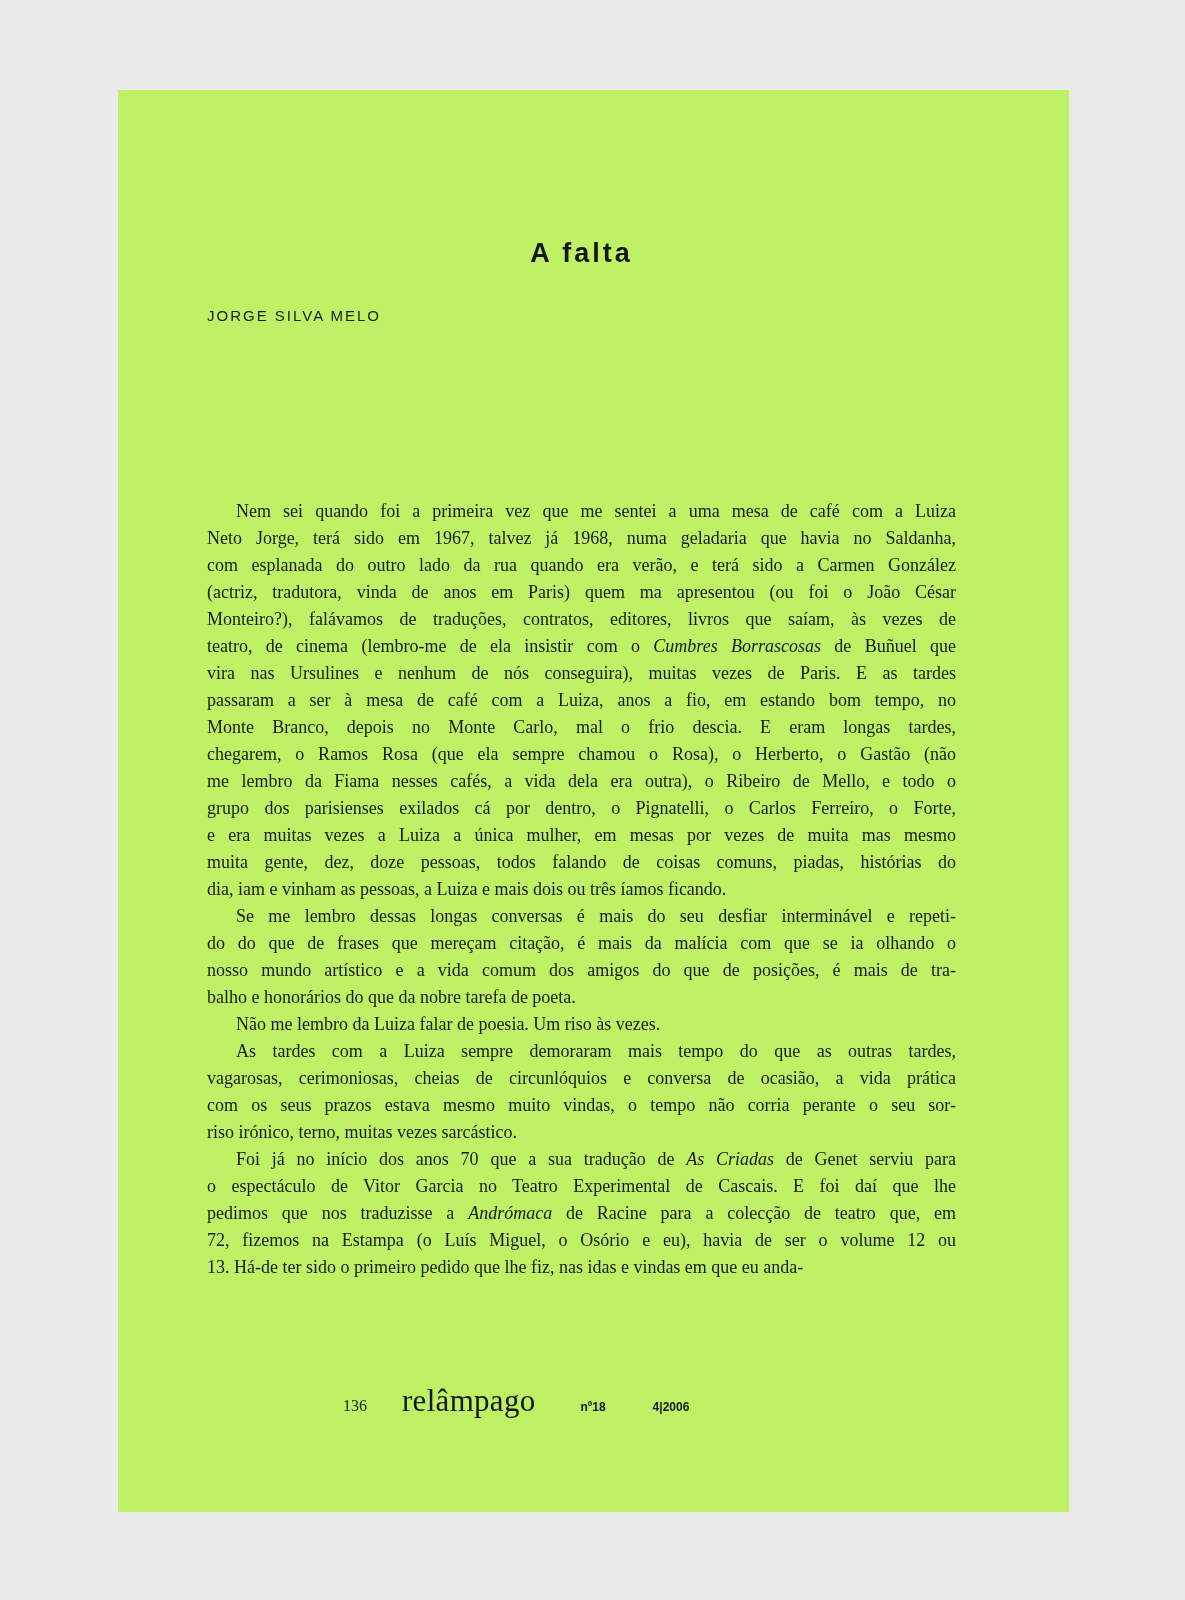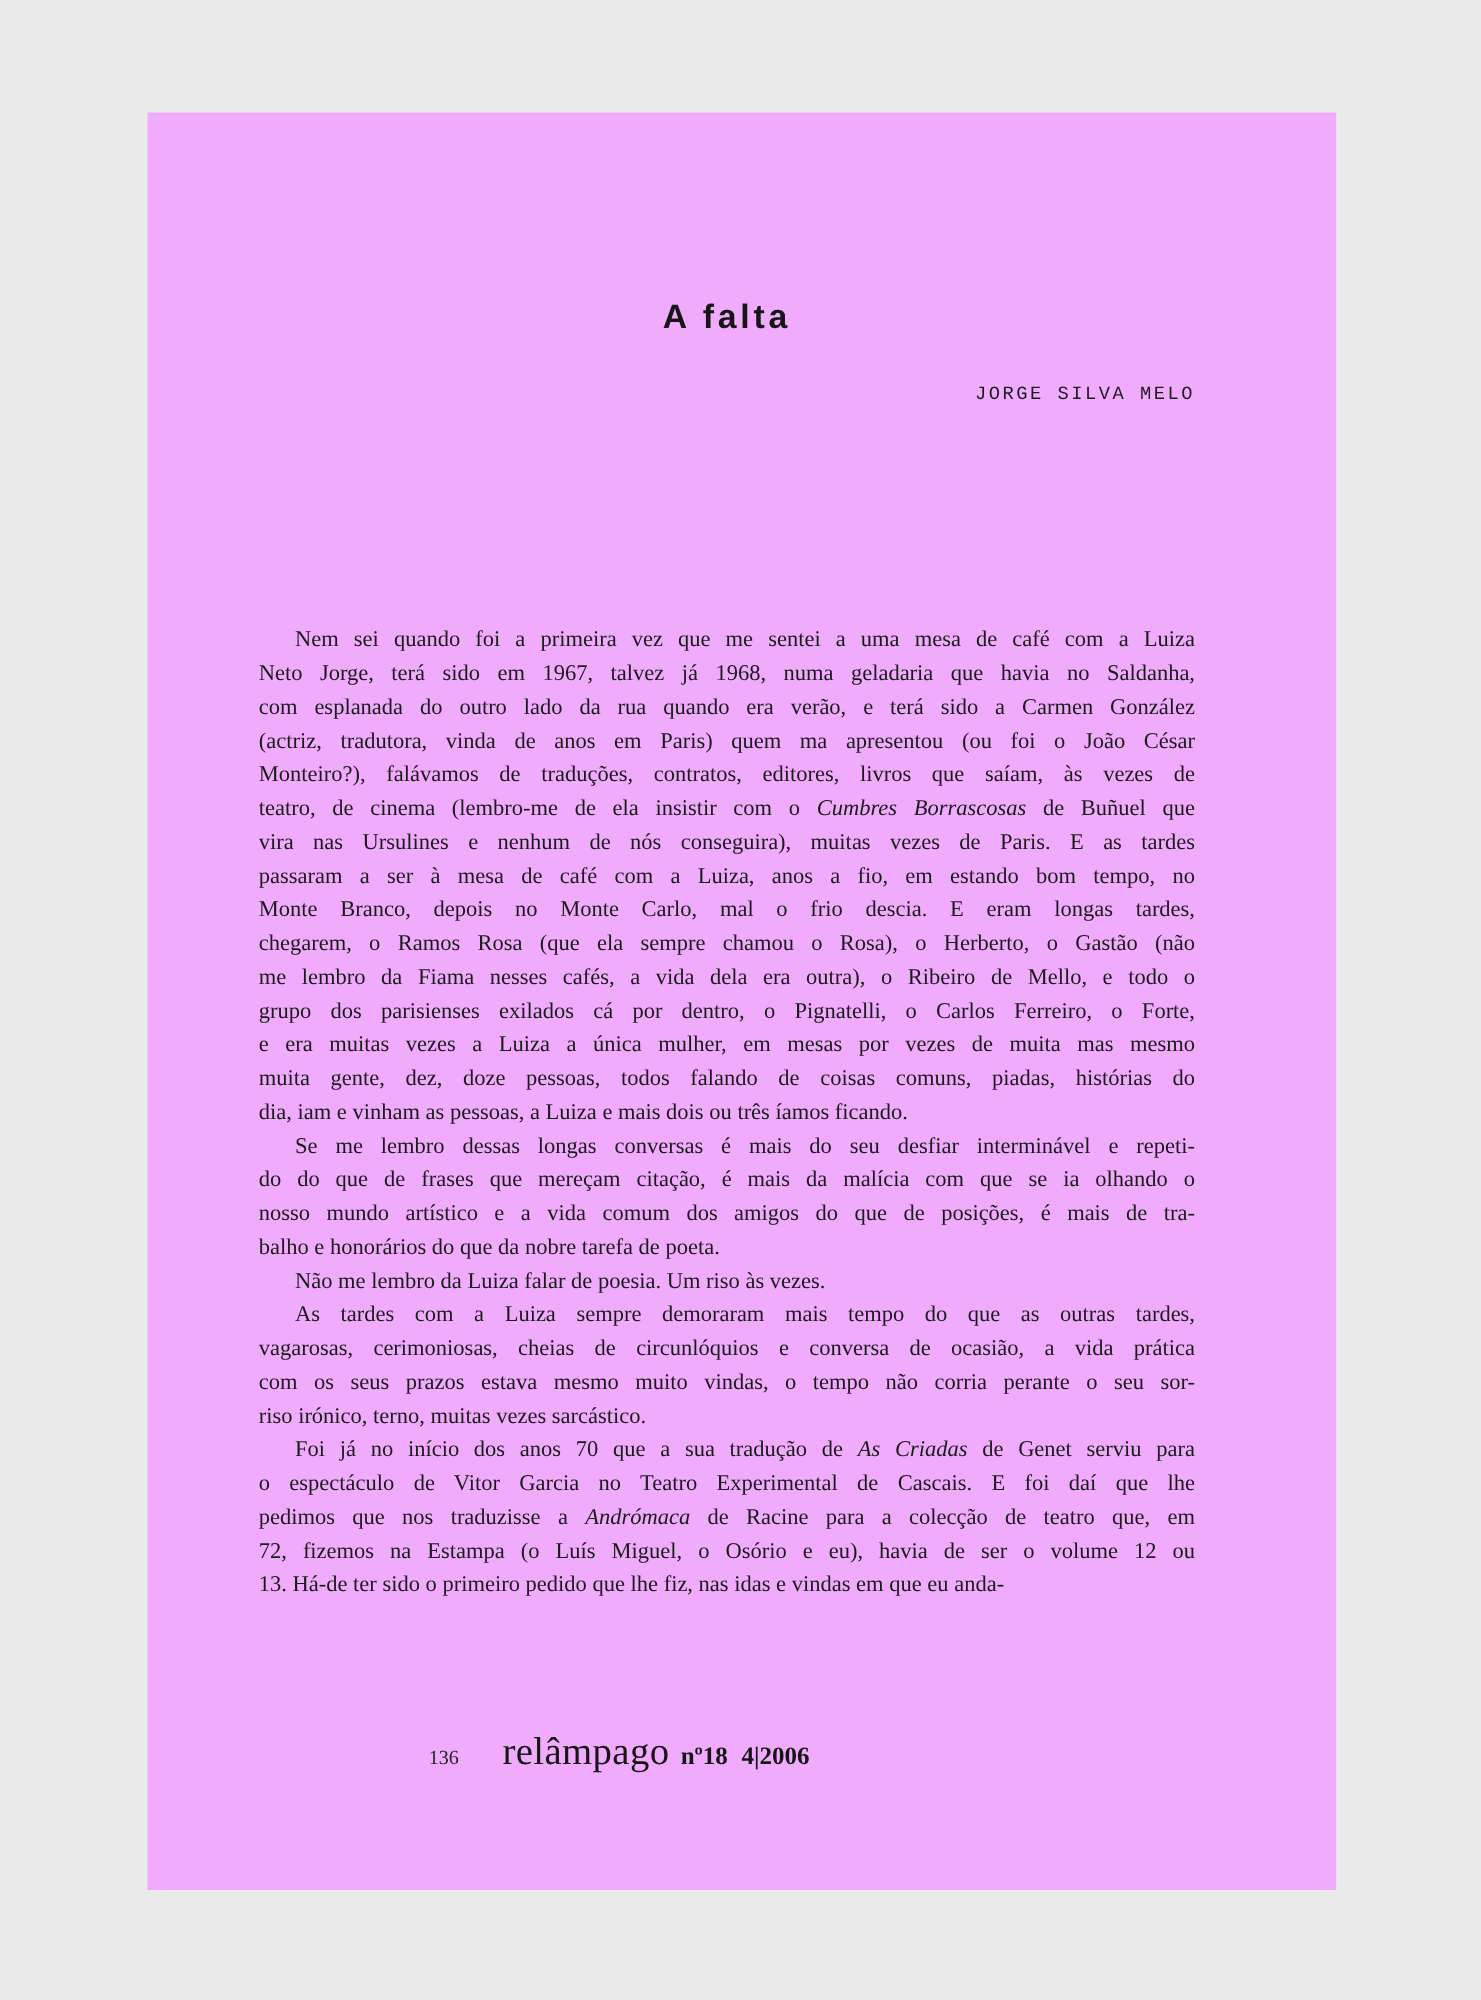--- a/index.html
+++ b/index.html
@@ -39,22 +39,22 @@
     font-size: 27px;
     line-height: 27px;
     letter-spacing: 3px;
     color: #161616;
   }
   .article-author {
     position: absolute;
     top: 216px;
     left: 0;
     width: 100%;
-    text-align: right;
-    font-family: Liberation Mono, monospace;
+    text-align: left;
+    font-family: Liberation Sans, sans-serif;
     font-size: 15px;
     line-height: 20px;
     letter-spacing: 2px;
     color: #1c1c1c;
   }
   .article-body {
     position: absolute;
     top: 368px;
     left: 0;
     width: 100%;
@@ -92,31 +92,32 @@
   }
   .footer-journal {
     font-family: "Liberation Serif", serif;
     font-weight: 400;
     font-size: 31px;
     margin-right: 9px;
     letter-spacing: 0.3px;
     color: #161616;
   }
   .footer-issue, .footer-date {
-    font-family: Liberation Serif, serif;
+    font-family: Liberation Sans, sans-serif;
     font-weight: 700;
-    font-size: 20px;
+    font-size: 12px;
     color: #161616;
+    margin-left: 36px;
   }
   .footer-issue { margin-right: 11px; }
 </style>
 </head>
 <body style="background: rgb(234, 234, 234);">
 
-<div class="sheet" style="background: #f0abfc;">
+<div class="sheet" style="background: #bef264;">
   <div class="text-column">
     <h1 class="article-title">A falta</h1>
     <div class="article-author">JORGE SILVA MELO</div>
     <div class="article-body">
         <div class="paragraph">
           <div class="line indent"><span>Nem sei quando foi a primeira vez que me sentei a uma mesa de café com a Luiza</span></div>
           <div class="line"><span>Neto Jorge, terá sido em 1967, talvez já 1968, numa geladaria que havia no Saldanha,</span></div>
           <div class="line"><span>com esplanada do outro lado da rua quando era verão, e terá sido a Carmen González</span></div>
           <div class="line"><span>(actriz, tradutora, vinda de anos em Paris) quem ma apresentou (ou foi o João César</span></div>
           <div class="line"><span>Monteiro?), falávamos de traduções, contratos, editores, livros que saíam, às vezes de</span></div>

